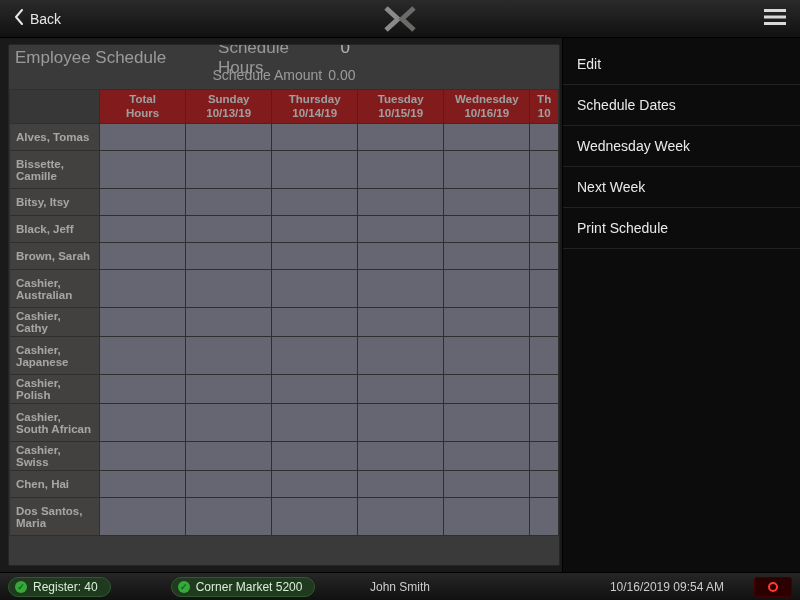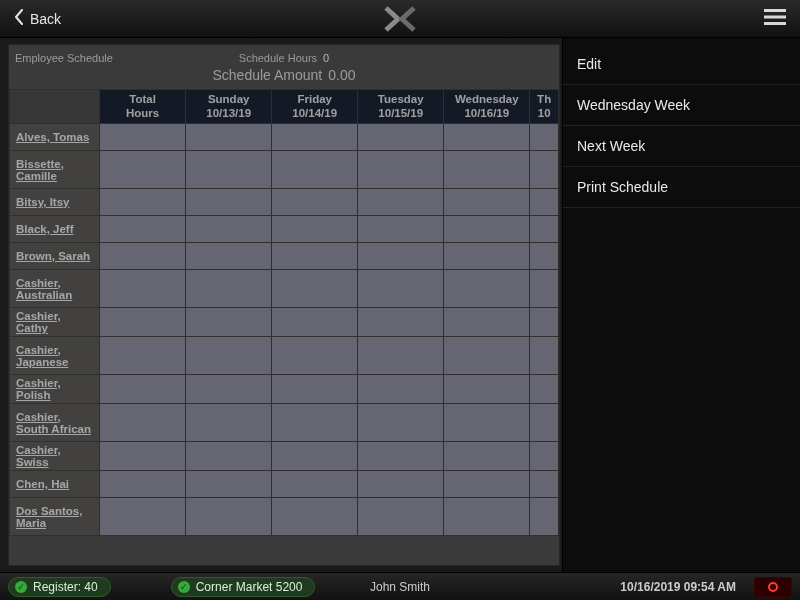--- a/index.html
+++ b/index.html
@@ -52,53 +52,52 @@
     border-radius: 2px;
     display: flex; flex-direction: column;
     overflow: hidden;
   }
   .sched-header {
     flex: 0 0 auto;
     padding: 4px 6px 6px 6px;
     color: #ddd;
     background: #4c4b4a;
   }
-  .sched-header .row1 { display:flex; font-size:11px; height:18px; align-items:center;}
+  .sched-header .row1 { display:flex; font-size:17px; height:18px; align-items:center;}
   .sched-header .title { width: 210px; }
   .sched-header .metric { display:flex; gap:6px; }
   .sched-header .metric .lab { color:#d8d8d8; }
   .sched-header .metric .val { color:#fff; }
   .sched-header .row2 { display:flex; justify-content:center; font-size:14px; gap:6px; height:16px; align-items:center;}
 
   .grid { flex:1 1 auto; overflow:hidden; }
   table { border-collapse: collapse; width: 100%; table-layout: fixed; }
   th, td {
     border: 1px solid #3a3938;
     font-size: 11.5px;
     color: #e4e4e4;
     text-align: center;
     vertical-align: middle;
     padding: 2px 4px;
   }
   thead th {
-    background: #0f172a;
+    background: #b91c1c;
     height: 34px;
     font-weight: 600;
     line-height: 1.15;
   }
   thead th.namecol { background:#474645; }
   col.namecol { width: 88px; }
   col.daycol  { width: 84px; }
   tbody td.namecell {
     background: #575552;
     text-align: left;
     padding-left: 6px;
     font-weight: 600;
     color: #eee;
-    text-decoration: underline;
   }
   tbody td.slot {
     background: #8c8e9e; 
   }
   tbody td.slot.dark {
     background: #454545;
   }
   tbody tr { height: 27px; }
   tbody tr.tall { height: 38px; }
 
@@ -137,21 +136,21 @@
     margin-left: 8px;
     color: #d8f0d8;
   }
   .pill .dot {
     width: 12px; height: 12px; border-radius: 50%;
     background: #38a838;
     display:flex; align-items:center; justify-content:center;
     color:#063; font-size:9px; font-weight:bold;
   }
   .status-user { position:absolute; left: 50%; transform: translateX(-50%); text-align: center; }
-  .status-time { position:absolute; right: 64px; font-weight: bold; }
+  .status-time { position:absolute; right: 76px; }
   .status-led  {
     position:absolute; right: 8px; top: 4px;
     width: 38px; height: 20px;
     background: #2a0000; border:1px solid #440000; border-radius:3px;
     display:flex; align-items:center; justify-content:center;
   }
   .status-led .ring {
     width: 10px; height: 10px; border:2px solid #ff3b30; border-radius:50%;
   }
 </style>
@@ -219,21 +218,21 @@
                 <th class="namecol"></th>
                 <th>
                   <div>Total</div>
                   <div>Hours</div>
                 </th>
                 <th>
                   <div>Sunday</div>
                   <div>10/13/19</div>
                 </th>
                 <th>
-                  <div>Friday</div>
+                  <div>Thursday</div>
                   <div>10/14/19</div>
                 </th>
                 <th>
                   <div>Tuesday</div>
                   <div>10/15/19</div>
                 </th>
                 <th>
                   <div>Wednesday</div>
                   <div>10/16/19</div>
                 </th>
@@ -363,20 +362,21 @@
               </tr>
             </tbody>
         </table>
       </div>
     </div>
 
     <div class="scrim"></div>
 
     <div class="menu-panel" id="menu-panel">
         <div class="menu-item">Edit</div>
+        <div class="menu-item">Schedule Dates</div>
         <div class="menu-item">Wednesday Week</div>
         <div class="menu-item">Next Week</div>
         <div class="menu-item">Print Schedule</div>
       </div>
   </div>
 
   <div class="statusbar">
     <div class="pill">
       <span class="dot">✓</span>
       <span>Register: 40</span>

